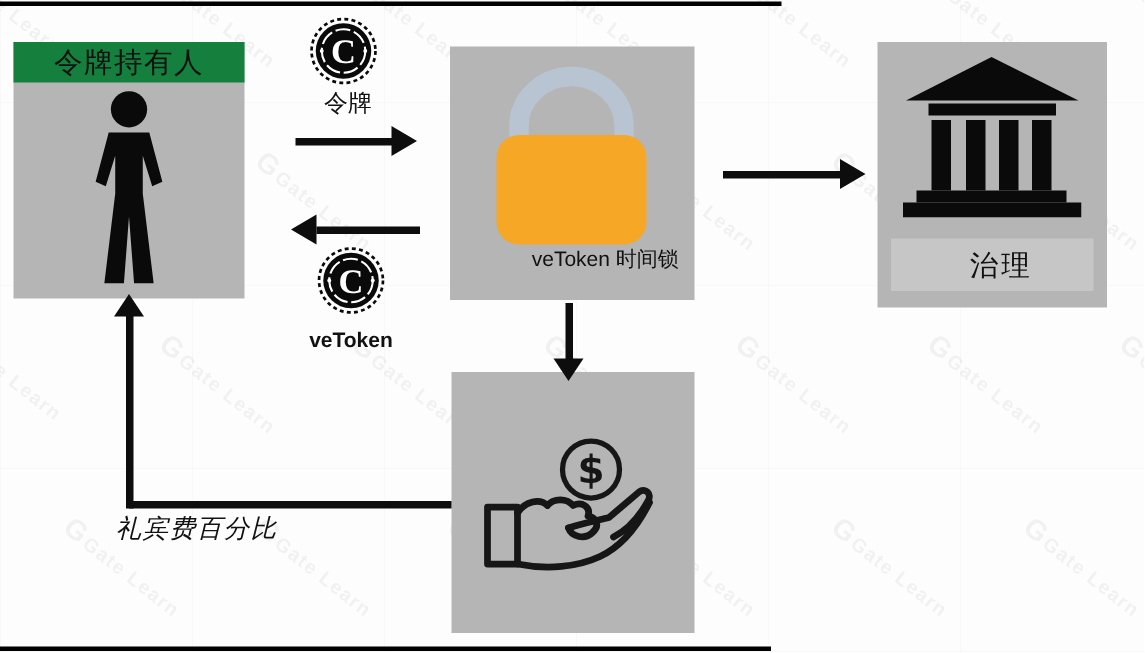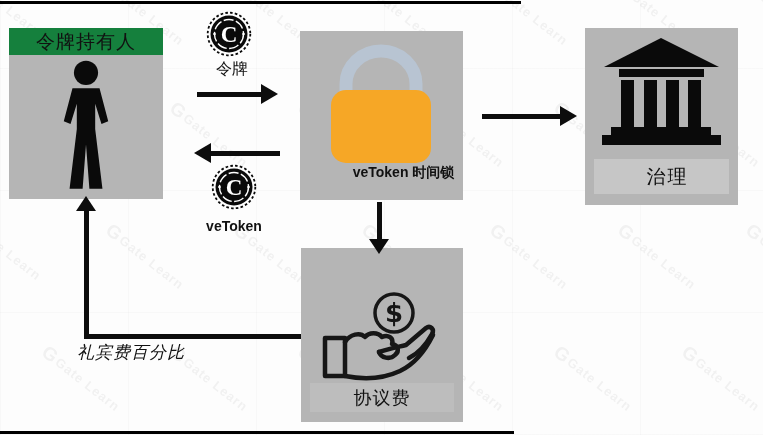--- a/index.html
+++ b/index.html
@@ -25,21 +25,21 @@
   .gbox{position:absolute;background:#b5b5b5;}
   #box-th{left:9px;top:28px;width:154px;height:171px;}
   #box-lock{left:300px;top:31px;width:163px;height:169px;}
   #box-gov{left:585px;top:28px;width:153px;height:177px;}
   #box-fee{left:301px;top:248px;width:162px;height:174px;}
   .strip{position:absolute;display:flex;align-items:center;justify-content:center;color:#111;}
   #box-th .strip{left:0;right:0;top:0;height:27px;background:#15803d;font-size:19px;letter-spacing:1px;}
   #box-gov .strip{left:9px;right:9px;top:131px;height:35px;background:#c6c6c6;font-size:19px;letter-spacing:2px;padding-left:12px;}
   #box-fee .strip{left:9px;right:9px;top:135px;height:29px;background:#bdbdbd;font-size:18px;letter-spacing:1px;}
   #box-lock .lock-label{position:absolute;left:0;right:0;top:133px;text-align:center;
-      font-size:14px;font-weight:700;color:#111;margin-left:44px;}
+      font-size:14px;font-weight:400;color:#111;margin-left:44px;}
   .boxicon{position:absolute;}
   #person-svg{left:48px;top:30px;}
   #lock-svg{left:30px;top:9px;}
   #bank-svg{left:17px;top:10px;}
   #hand-svg{left:19px;top:38px;}
   
   .coin{position:absolute;width:46px;height:46px;}
   #coin-token{left:206px;top:11px;}
   #coin-vetoken{left:211px;top:164px;}
   
@@ -211,21 +211,20 @@
     <svg class="boxicon" id="hand-svg" width="126" height="104" viewBox="0 0 126 104">
       <circle cx="74" cy="27" r="19" fill="none" stroke="#161616" stroke-width="3.5"></circle>
       <text x="74" y="36" text-anchor="middle" font-size="26" font-weight="bold" font-family="'DejaVu Sans',sans-serif" fill="#161616">$</text>
       <g fill="none" stroke="#161616" stroke-width="4.5" stroke-linecap="round" stroke-linejoin="round">
         <rect x="5" y="52" width="20" height="38"></rect>
         <path d="M25 56 C30 48 40 46 45 51 C49 46 58 46 62 51 C68 48 74 52 72 58 C78 59 80 65 75 69 C70 74 61 72 59 66"></path>
         <path d="M59 66 C68 63 78 61 86 59 L106 42 C110 39 115 43 112 48 C107 57 99 67 89 72"></path>
         <path d="M25 90 C45 94 65 92 80 85 C95 78 105 65 113 49"></path>
       </g>
     </svg>
-    <div class="strip">协议费</div>
   </div>
 
   <div class="coin" id="coin-token">
     <svg width="46" height="46" viewBox="0 0 46 46">
       <circle cx="23" cy="23" r="21.3" fill="none" stroke="#0a0a0a" stroke-width="1.8" stroke-dasharray="2.6 2.2"></circle>
       <circle cx="23" cy="23" r="18.5" fill="#0a0a0a"></circle>
       <circle cx="23" cy="23" r="14.5" fill="none" stroke="#ffffff" stroke-width="1.4" stroke-dasharray="10 2.5"></circle>
       <circle cx="8.5" cy="23" r="1.3" fill="#ffffff"></circle>
       <circle cx="37.5" cy="23" r="1.3" fill="#ffffff"></circle>
       <text x="23" y="31" text-anchor="middle" font-size="23" font-weight="bold" font-family="'Liberation Serif','DejaVu Serif',serif" fill="#ffffff">C</text>

